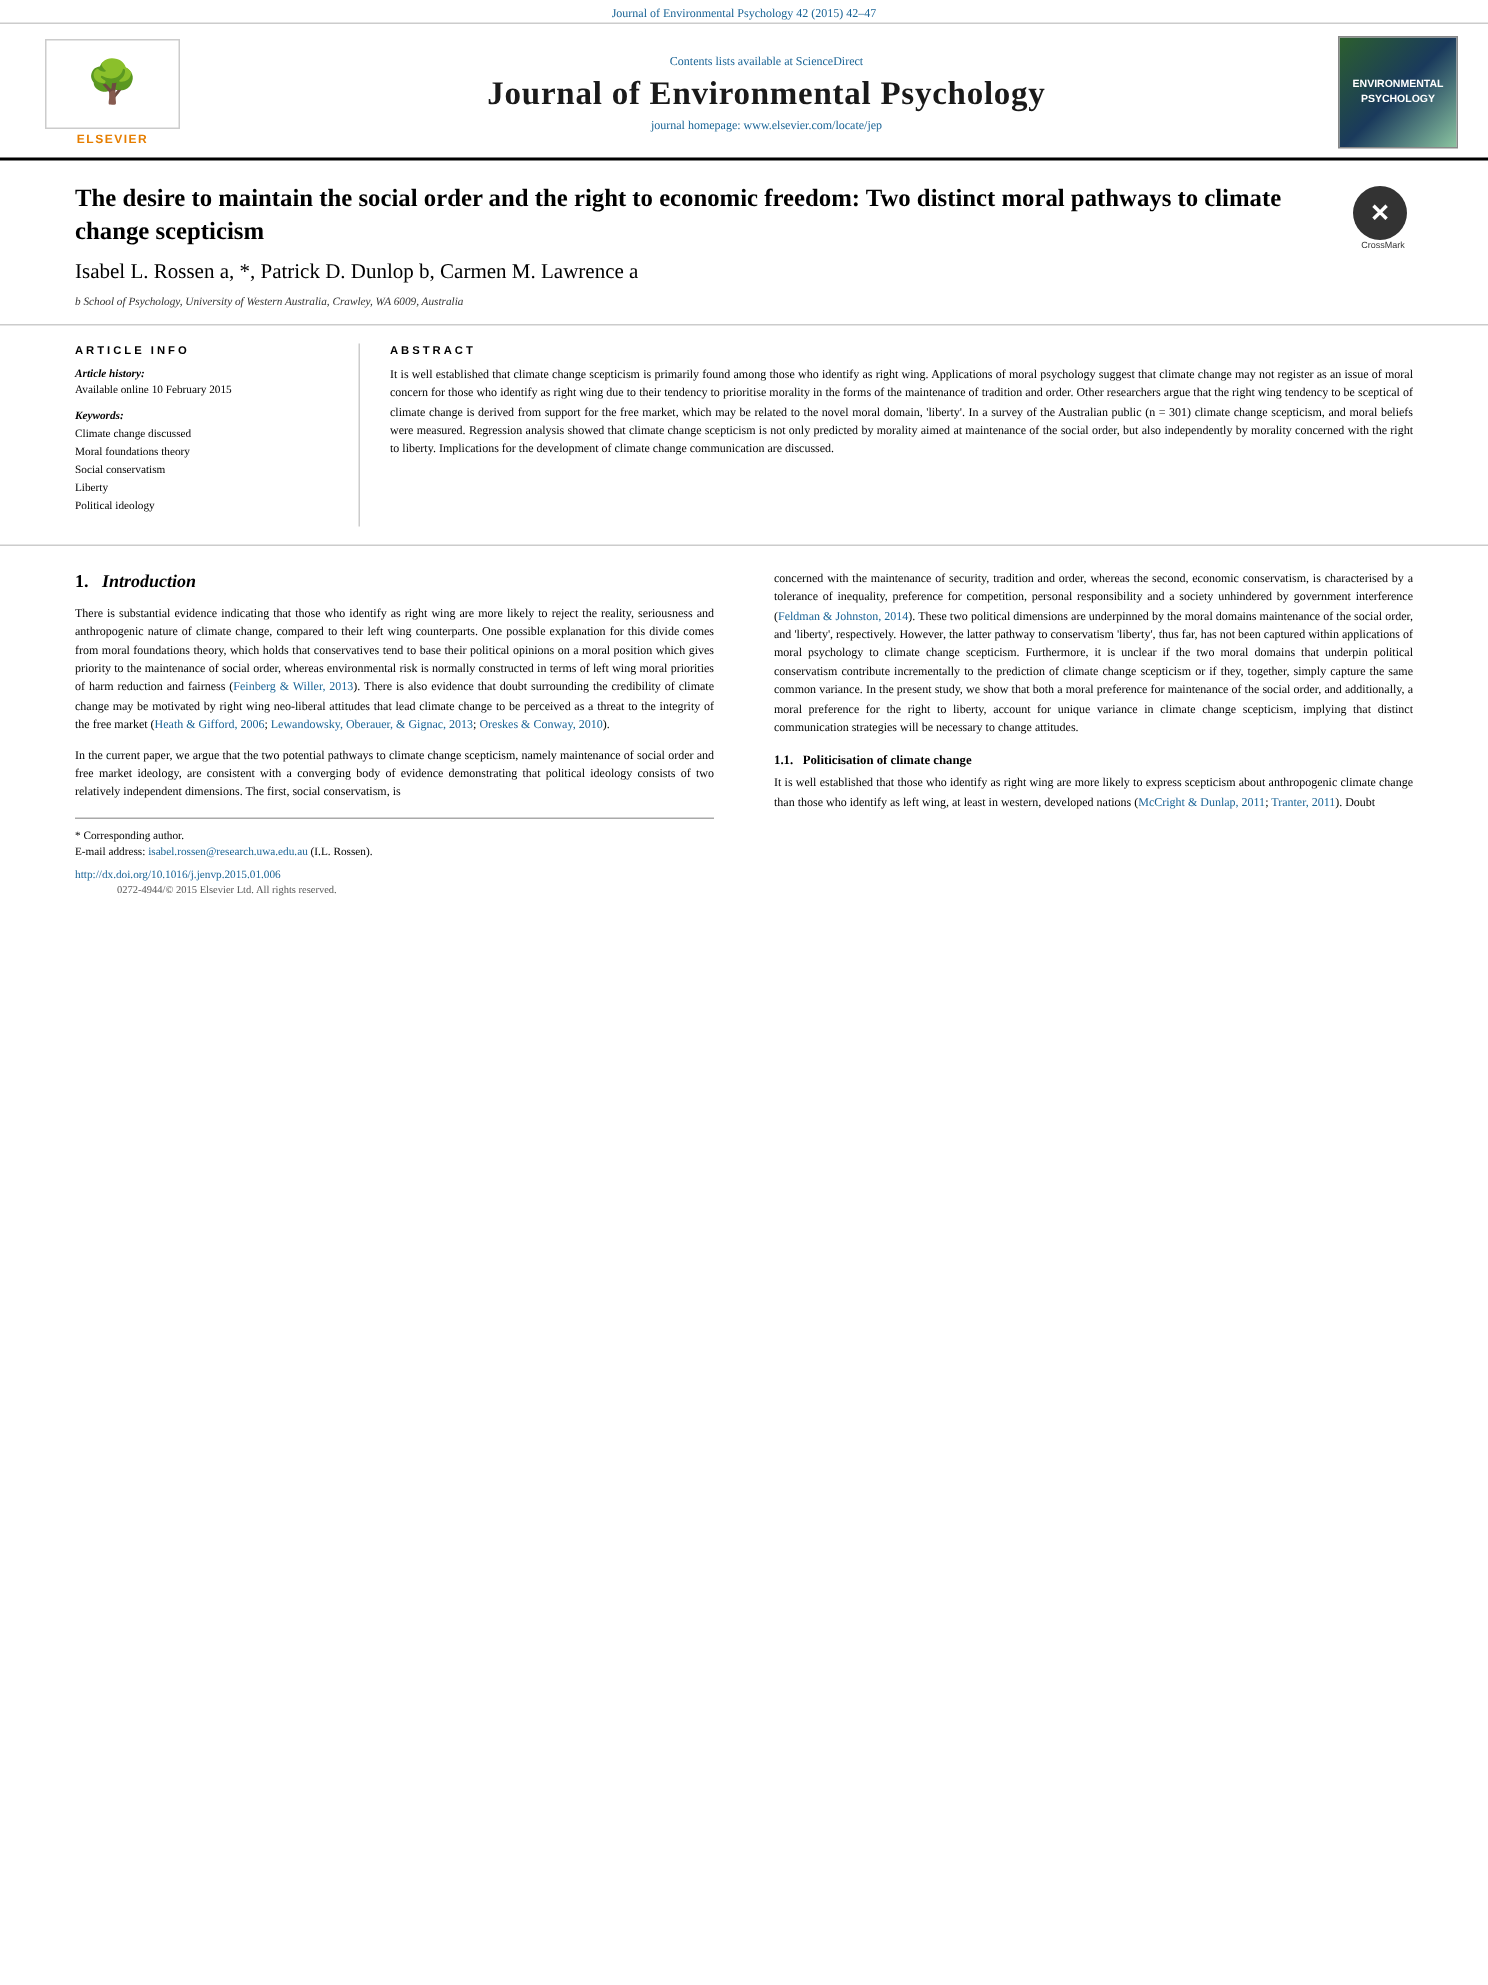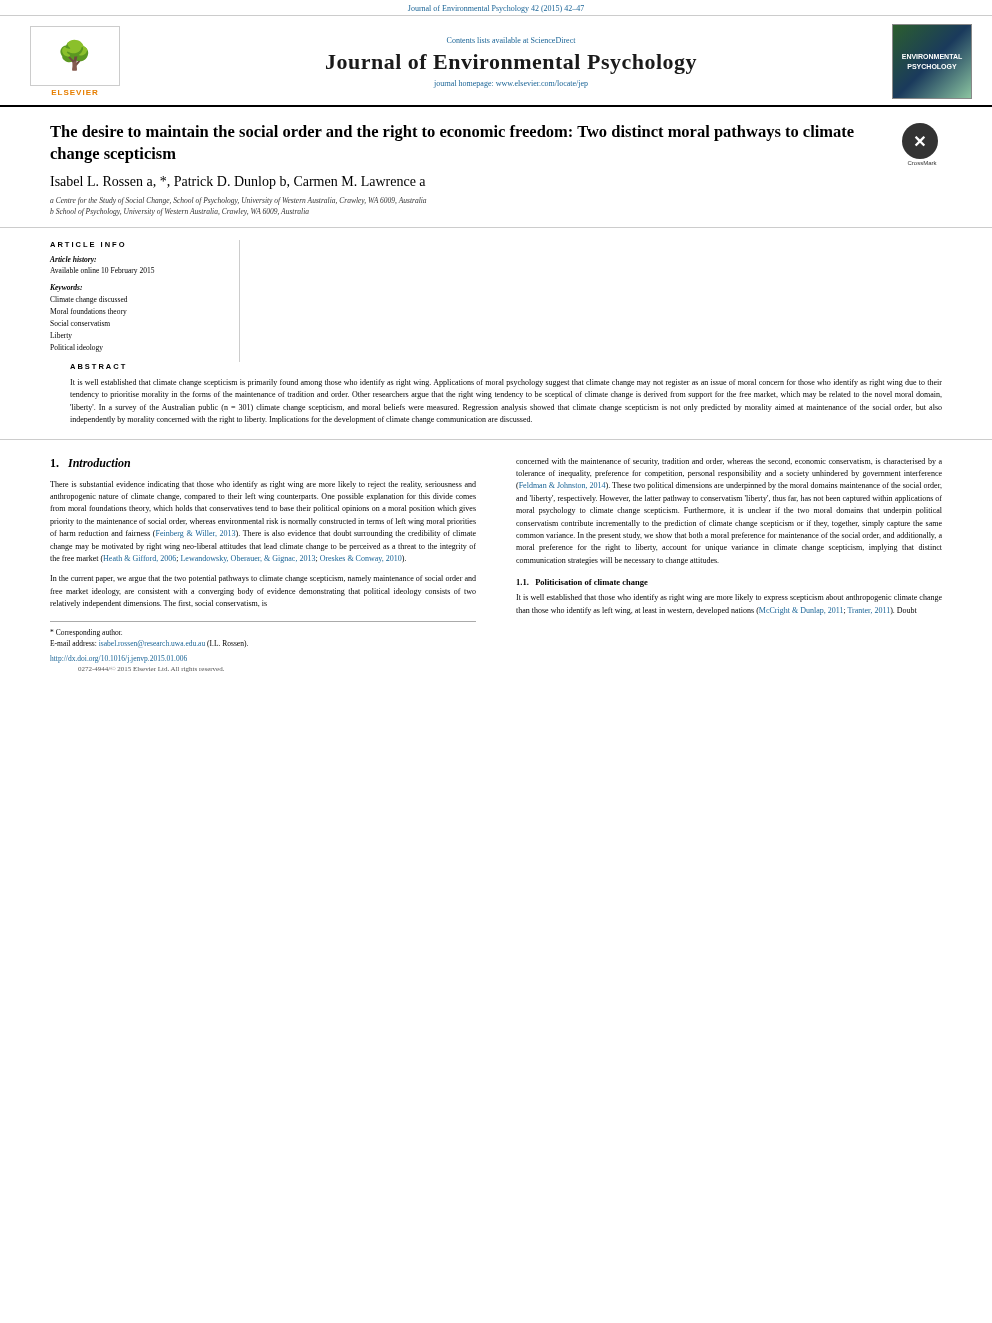--- a/index.html
+++ b/index.html
@@ -105,21 +105,21 @@
       text-transform: uppercase;
     }
 
     
     .article-title-section {
       padding: 14px 50px 10px;
       border-bottom: 1px solid #ccc;
     }
     .article-title-row {
       display: flex;
-      align-items: flex-start;
+      align-items: center;
       justify-content: space-between;
     }
     .article-title-text {
       font-size: 16.5px;
       font-weight: bold;
       color: #000;
       line-height: 1.35;
       flex: 1;
       padding-right: 15px;
     }
@@ -163,21 +163,20 @@
       color: #333;
       font-style: italic;
       line-height: 1.5;
     }
 
     
     .article-body {
       display: flex;
       padding: 12px 50px;
       border-bottom: 1px solid #ccc;
-      flex-direction: column;
     }
     .article-info {
       width: 190px;
       flex-shrink: 0;
       padding-right: 20px;
       border-right: 1px solid #ccc;
     }
     .section-label {
       font-family: Arial, sans-serif;
       font-size: 7.5px;
@@ -333,21 +332,20 @@
       <div class="crossmark-circle">
         <span class="crossmark-inner">✕</span>
       </div>
       <div class="crossmark-label">CrossMark</div>
     </div>
   </div>
   <div class="authors-line">
     <span>Isabel L. Rossen a, *, Patrick D. Dunlop b, Carmen M. Lawrence a</span>
   </div>
   <div class="affiliations">
-    <div>a Centre for the Study of Social Change, School of Psychology, University of Western Australia, Crawley, WA 6009, Australia</div>
     <div>b School of Psychology, University of Western Australia, Crawley, WA 6009, Australia</div>
   </div>
 </div>
 
 <div class="article-body">
   <div class="article-info">
     <div class="section-label">ARTICLE INFO</div>
     <div class="info-group">
       <div class="info-heading">Article history:</div>
       <div class="info-value">Available online 10 February 2015</div>

